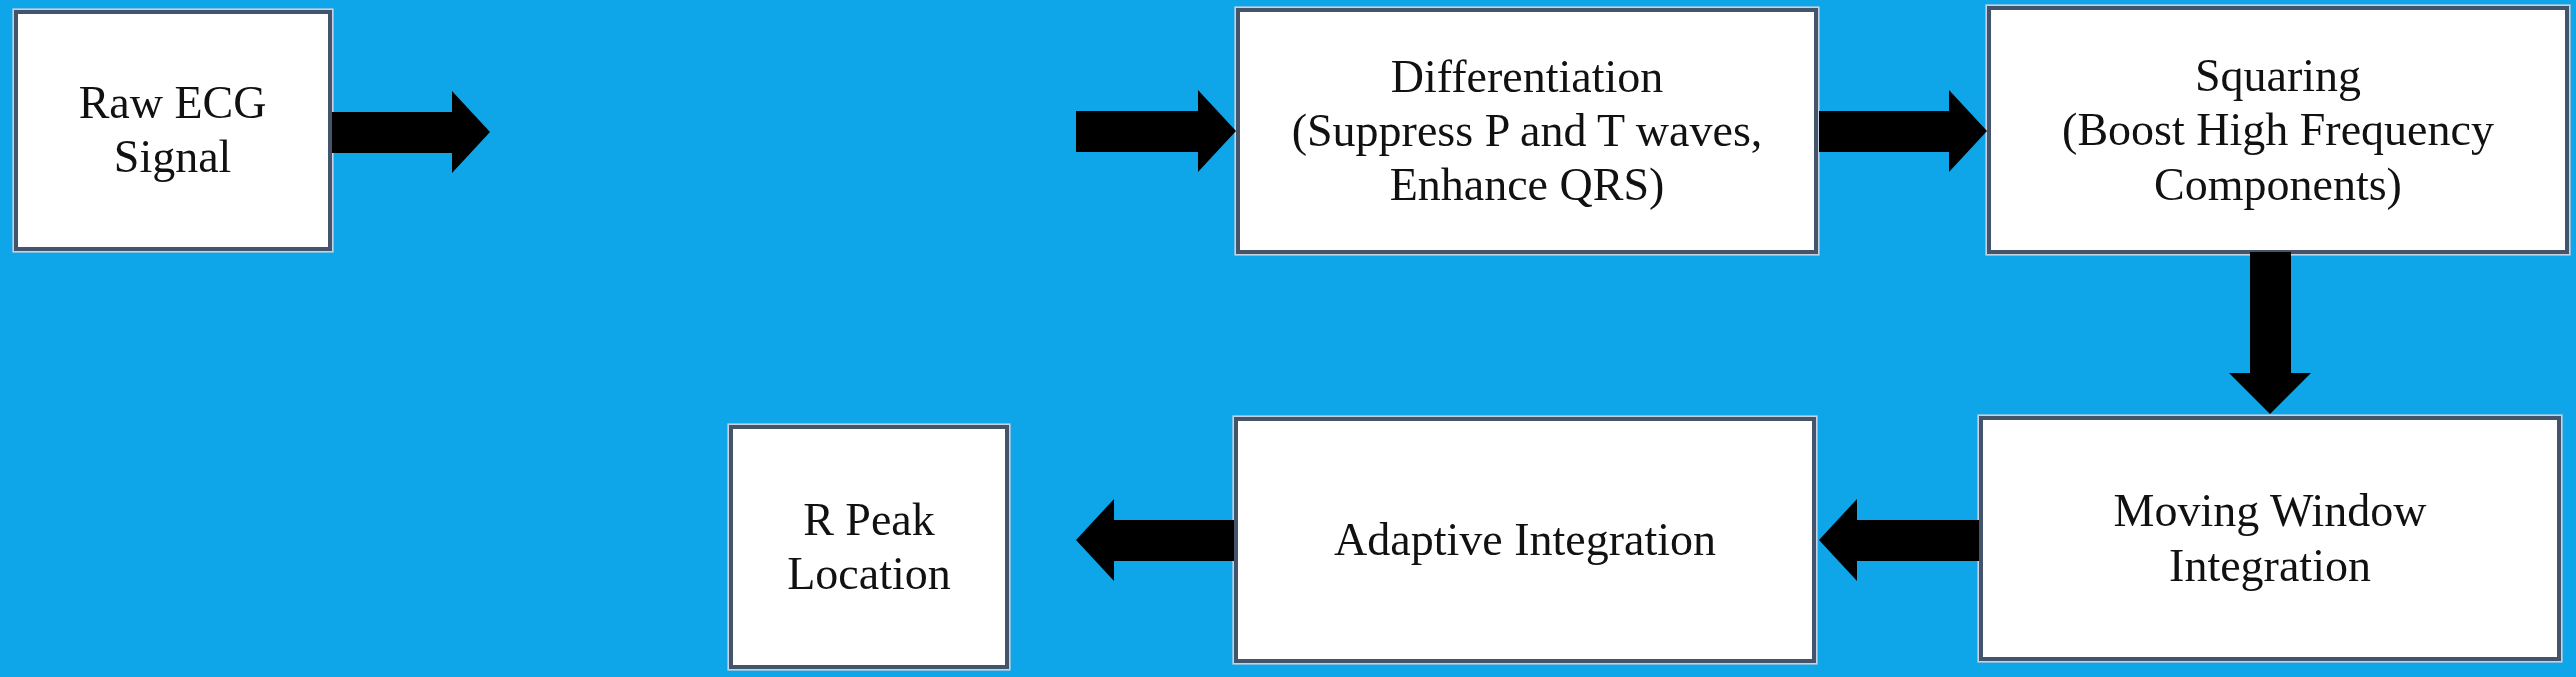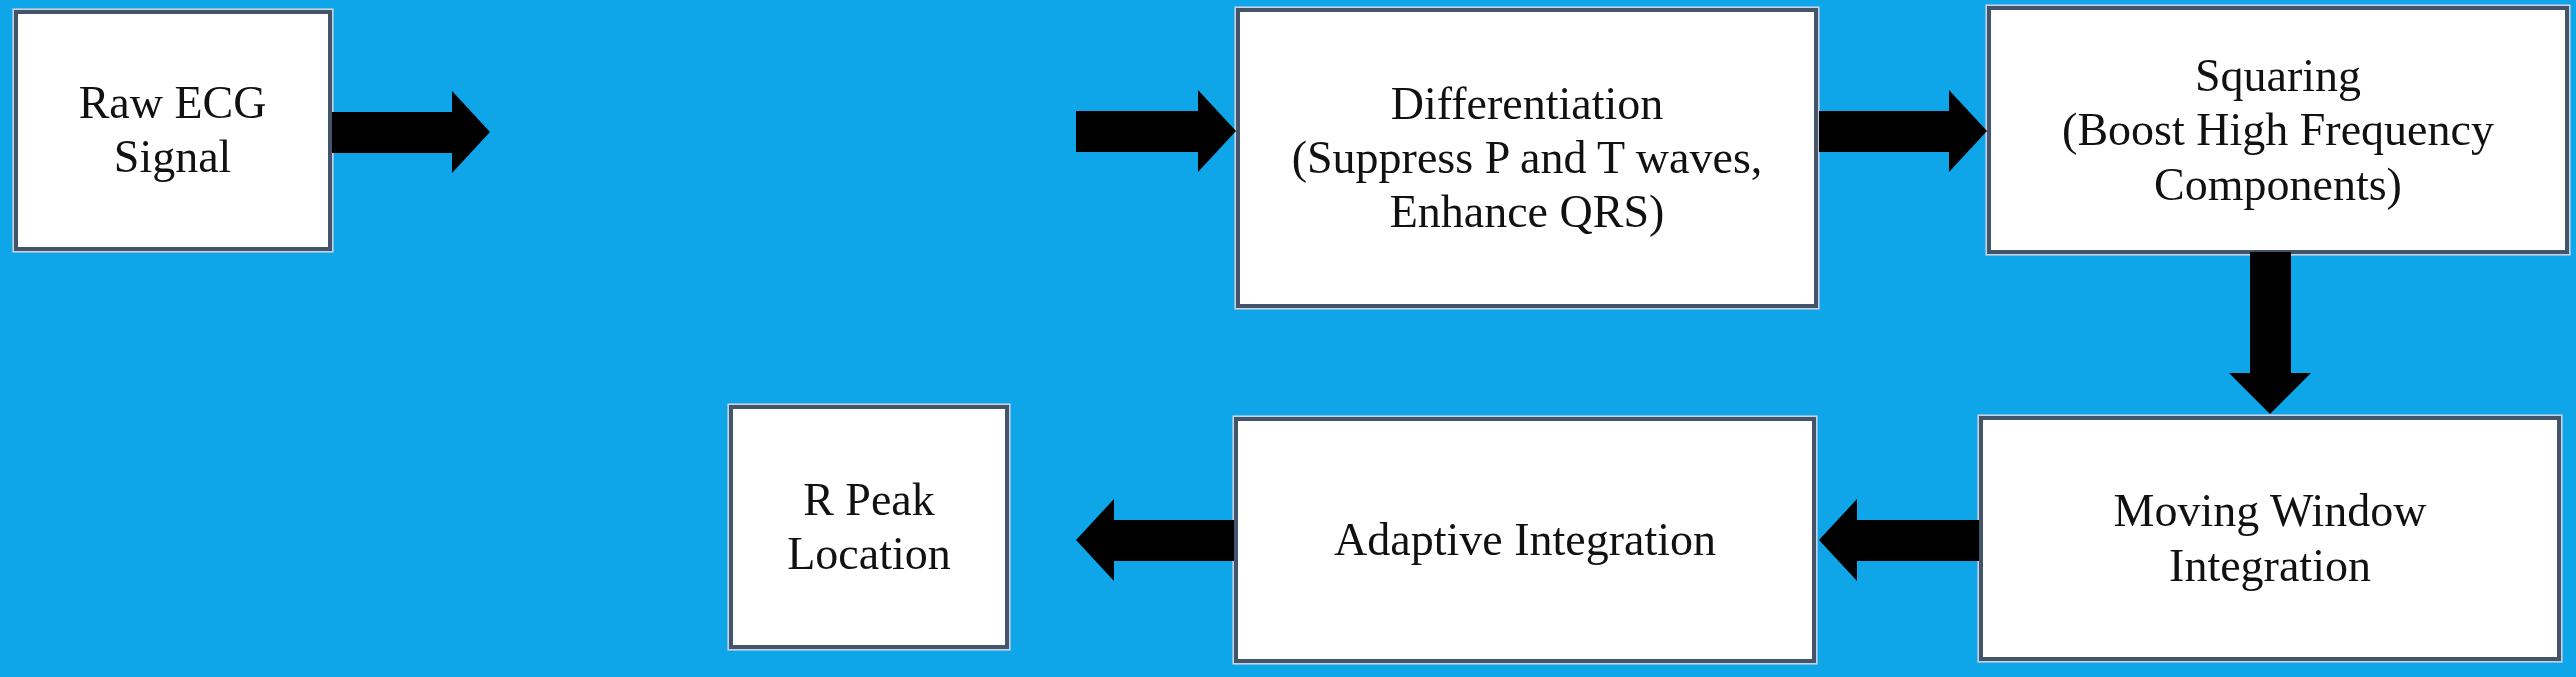--- a/index.html
+++ b/index.html
@@ -70,42 +70,42 @@
 <body>
 
 <div class="canvas">
 
   <div class="node" style="left:13.6px; top:9.6px; width:318px; height:241px;">
     <div class="label">Raw ECG
 Signal</div>
   </div>
 
 
-  <div class="node" style="left:1236px; top:8px; width:582px; height:300px;">
+  <div class="node" style="left:1236px; top:8px; width:582px; height:246px;">
     <div class="label">Differentiation
 (Suppress P and T waves,
 Enhance QRS)</div>
   </div>
 
   <div class="node" style="left:1987px; top:6.4px; width:582px; height:248px;align-items:center;">
     <div class="label">Squaring
 (Boost High Frequency
 Components)</div>
   </div>
 
   <div class="node" style="left:1979px; top:416px; width:582px; height:245px;">
     <div class="label">Moving Window
 Integration</div>
   </div>
 
   <div class="node" style="left:1234px; top:417px; width:582px; height:246px;">
     <div class="label">Adaptive Integration</div>
   </div>
 
-  <div class="node" style="left:729px; top:405px; width:280px; height:244px;">
+  <div class="node" style="left:729px; top:425px; width:280px; height:244px;">
     <div class="label">R Peak
 Location</div>
   </div>
 
   <div class="arrow right" style="left:332px; top:91px; width:158px; height:81px;">
     <div class="part shaft"></div>
     <div class="part head"></div>
   </div>
 
   <div class="arrow right" style="left:1076px; top:90px; width:160px; height:81px;">

